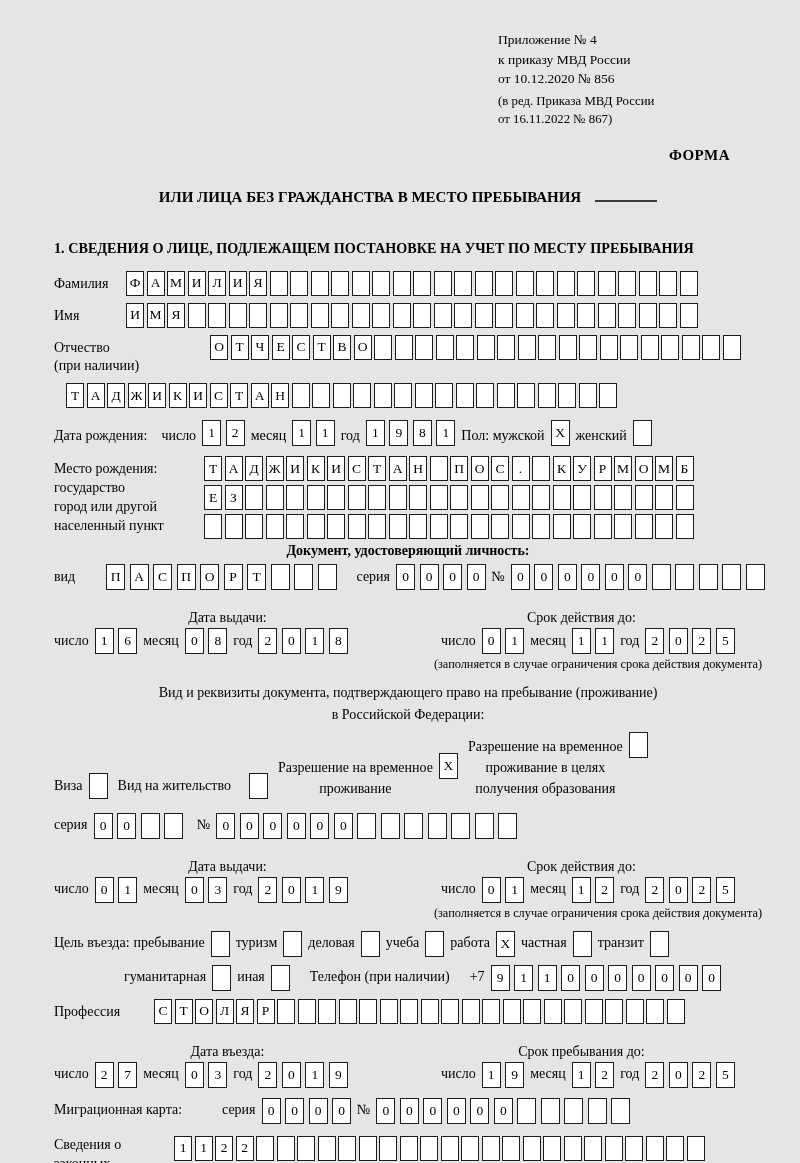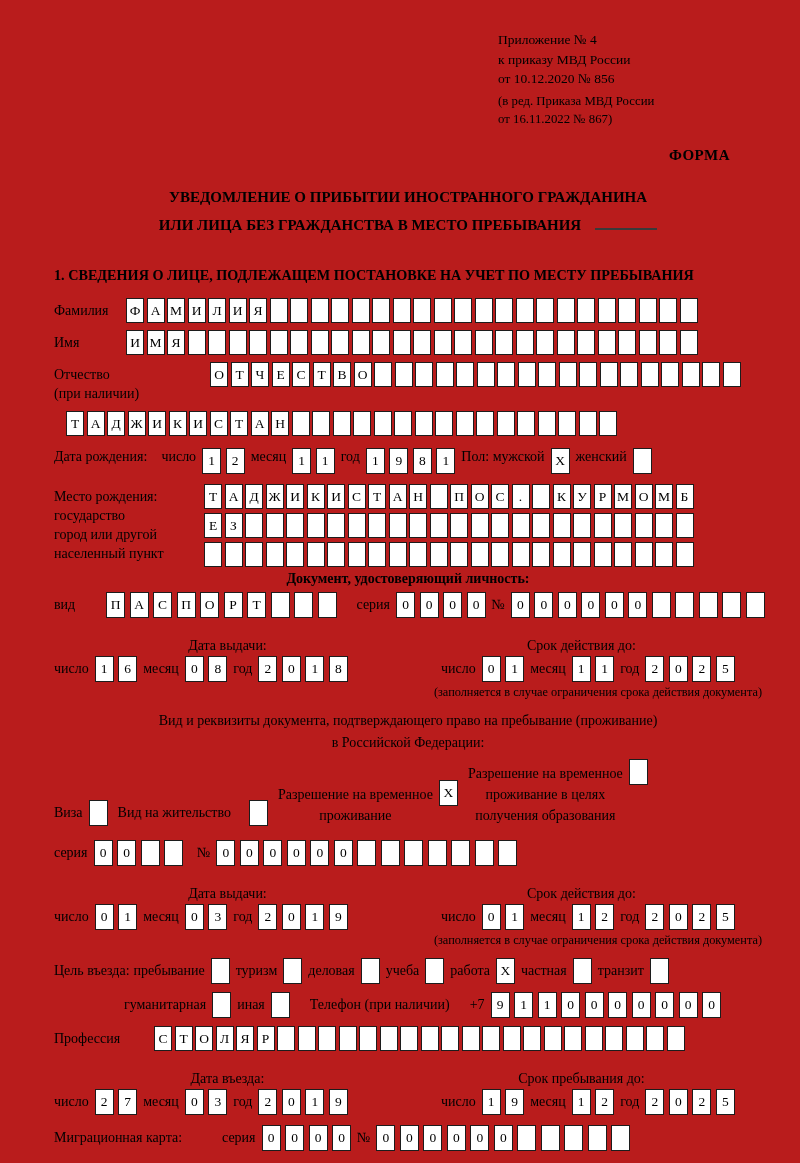--- a/index.html
+++ b/index.html
@@ -1,18 +1,18 @@
 <!DOCTYPE html>
 <html><head>
 <meta charset="utf-8">
 <style>
   html,body{margin:0;padding:0;background:#fff;color:#000;
     font-family:"Liberation Serif","DejaVu Serif",serif;}
   .page{width:800px;height:1163px;box-sizing:border-box;position:relative;
-    padding:30px 38px 16px 54px;font-size:14px;overflow:hidden;background:#b91c1c;}
+    padding:30px 38px 16px 54px;font-size:14px;overflow:hidden;background:#e5e5e5;}
   .pre{white-space:pre-line;}
   .appendix{width:242px;margin-left:auto;margin-right:22px;line-height:1.45;font-size:13.5px;}
   .appendix .rev{font-size:12.8px;margin-top:3px;}
   .forma{text-align:right;margin:18px 32px 0 0;font-weight:bold;font-size:15px;letter-spacing:.5px;}
   .title{text-align:center;font-weight:bold;font-size:15px;margin-top:20px;line-height:1.85;}
   .uline{display:inline-block;width:62px;border-bottom:2.5px solid #3a3a3a;margin-left:14px;}
   .section-title{font-weight:bold;font-size:14.2px;margin-top:28px;margin-bottom:14px;}
   .row{display:flex;align-items:flex-start;margin-top:7px;flex-wrap:nowrap;}
   .lbl{flex:none;padding-top:4px;line-height:1.35;}
   .w72{width:72px;}
@@ -51,21 +51,20 @@
     <div class="pre">Приложение № 4
 к приказу МВД России
 от 10.12.2020 № 856</div>
     <div class="pre rev">(в ред. Приказа МВД России
 от 16.11.2022 № 867)</div>
   </div>
 
   <div class="forma">ФОРМА</div>
 
   <div class="title">
-    <div>УВЕДОМЛЕНИЕ О ПРИБЫТИИ ИНОСТРАННОГО ГРАЖДАНИНА</div>
     <div><span>ИЛИ ЛИЦА БЕЗ ГРАЖДАНСТВА В МЕСТО ПРЕБЫВАНИЯ</span><span class="uline"></span></div>
   </div>
 
   <div class="section-title">1. СВЕДЕНИЯ О ЛИЦЕ, ПОДЛЕЖАЩЕМ ПОСТАНОВКЕ НА УЧЕТ ПО МЕСТУ ПРЕБЫВАНИЯ</div>
 
   <div class="row">
     <span class="lbl w72">Фамилия</span>
     <span class="cells">
         <span class="cell">Ф</span>
         <span class="cell">А</span>
@@ -190,21 +189,21 @@
         <span class="cell"></span>
         <span class="cell"></span>
         <span class="cell"></span>
         <span class="cell"></span>
         <span class="cell"></span>
         <span class="cell"></span>
         <span class="cell"></span>
       </span>
   </div>
 
-  <div class="row" style="margin-top:12px;align-items:flex-start">
+  <div class="row" style="margin-top:12px;align-items:flex-end">
     <span class="lbl" style="padding-top:0">Дата рождения:</span>
     <span class="gap14"></span>
     <span class="lbl" style="padding-top:0">число</span>
     <span class="cells cells-date">
         <span class="cell">1</span>
         <span class="cell">2</span>
       </span>
     <span class="lbl" style="padding-top:0">месяц</span>
     <span class="cells cells-date">
         <span class="cell">1</span>

